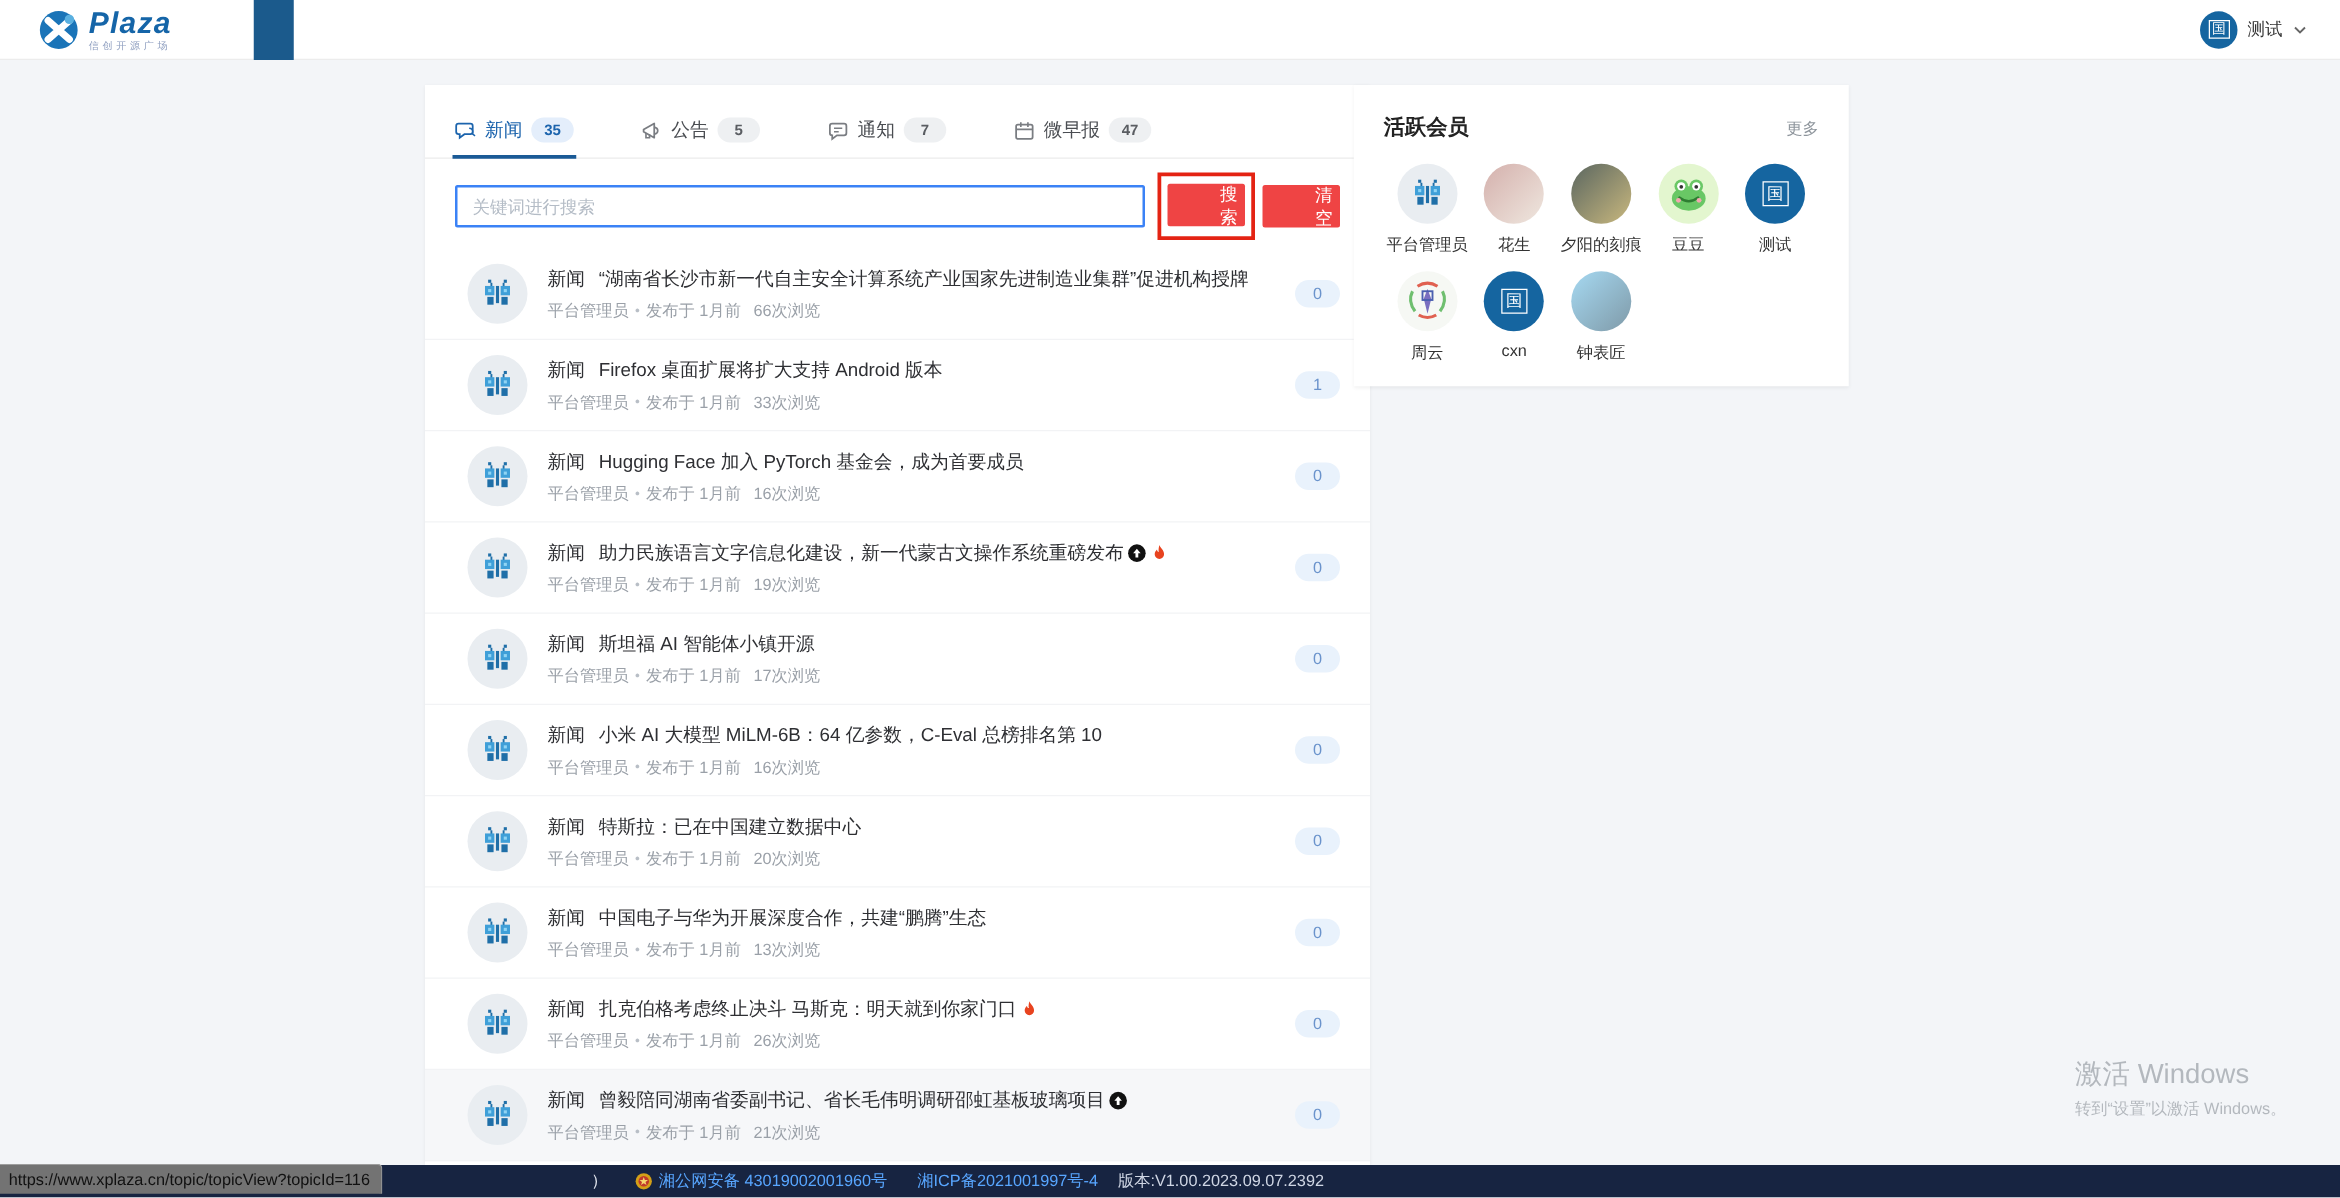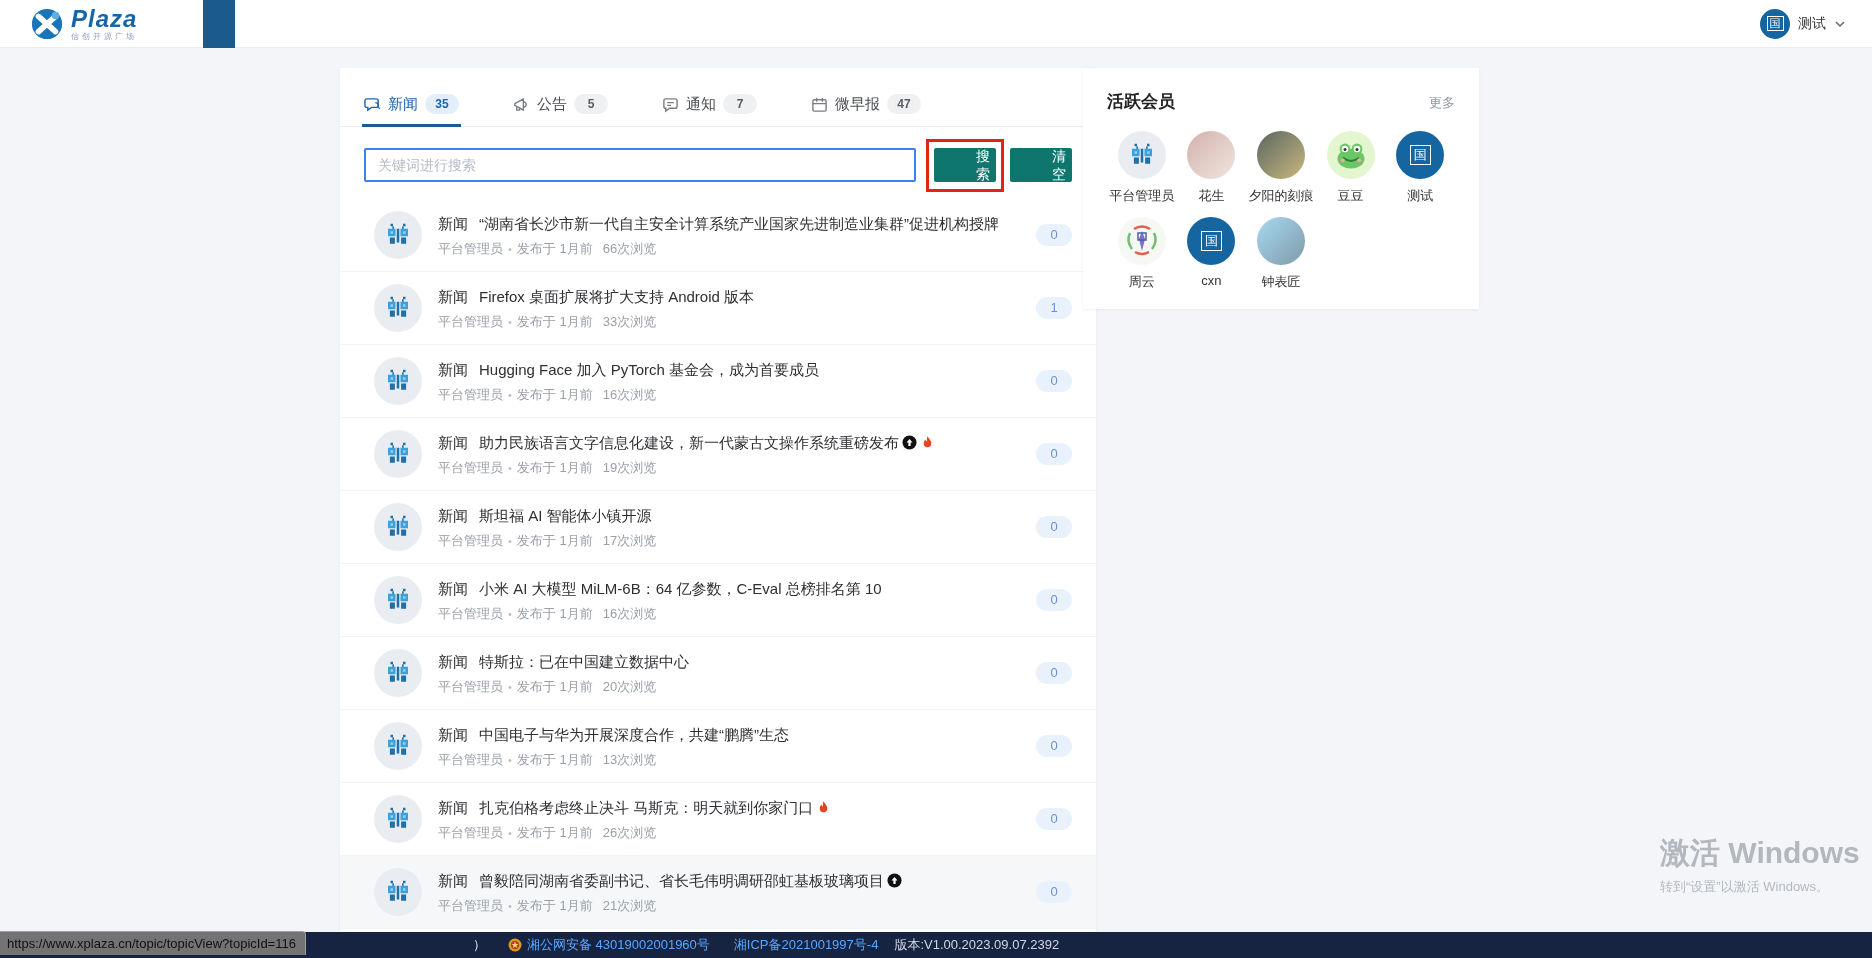--- a/index.html
+++ b/index.html
@@ -34,21 +34,21 @@
                   min-width:34px; height:20px; line-height:20px; text-align:center; border-radius:10px; padding:0 8px; }
   .tab.active { color:#1c64ad; }
   .tab.active .t-icon { color:#1c64ad; }
   .tab.active .t-badge { background:#e4eefb; color:#1c64ad; }
   .tab.active::after { content:""; position:absolute; left:-2px; right:-2px; bottom:-1px; height:3px; background:#1a5a96; }
 
   .search-row { display:flex; align-items:center; margin:20px 24px 0 24px; height:36px; }
   .search-input { flex:1; height:34px; border:2px solid #3b82f6; border-radius:2px; padding:0 12px;
                   font-size:14px; color:#333; outline:none; font-family:inherit; }
   .search-input::placeholder { color:#b4bcc6; }
-  .btn { height:34px; width:62px; background:#0f766e; color:#fff; border:none; font-size:14px;
+  .btn { height:34px; width:62px; background:#ef4444; color:#fff; border:none; font-size:14px;
          border-radius:2px; cursor:pointer; font-family:inherit;padding-left:36px; }
   .search-btn-wrap { position:relative; margin-left:18px; }
   .red-box { position:absolute; left:-8px; top:-9px; right:-8px; bottom:-9px; border:3px solid #e42313; pointer-events:none; }
   .clear-btn { margin-left:14px; }
 
   
   .news-list { margin-top:16px; }
   .news-row { display:flex; align-items:center; height:73px; padding:0 24px 0 34px; border-bottom:1px solid #f2f3f5; cursor:pointer; }
   .news-row.highlighted { background:#f6f7f9; }
   .n-avatar { width:48px; height:48px; border-radius:50%; background:#e9edf1; flex:none;
@@ -80,21 +80,21 @@
   .av-frog { background:#e3f6cf; }
   .av-frog svg { width:36px; height:36px; }
   .av-blue { background:#1565a0; }
   .av-blue span { color:#fff; font-size:13px; border:1px solid #fff; padding:1px 3px; line-height:1.2; }
   .av-emblem { background:#f6f8f4; }
   .av-emblem svg { width:40px; height:40px; }
   .m-name { margin-top:8px; font-size:13px; color:#333; white-space:nowrap; }
 
   
   .watermark { position:absolute; left:1660px; bottom:62px; color:#a9aeb4; opacity:.85; pointer-events:none; }
-  .wm1 { font-size:30px; font-weight:700; }
+  .wm1 { font-size:22px; font-weight:400; }
   .wm2 { font-size:13px; margin-top:4px; }
 
   
   .footer { position:absolute; left:0; bottom:0; width:1872px; height:26px; background:#172441;
             display:flex; align-items:center; font-size:13px; color:#d8dde8; padding-left:473px; }
   .footer .frag { color:#e8ecf4; margin-right:22px; }
   .f-badge { width:14px; height:14px; margin-right:5px; }
   .f-link { color:#58a6ff; cursor:pointer; text-decoration:none; }
   .f-link2 { margin-left:24px; }
   .f-version { margin-left:16px; color:#cfd6e4; }

